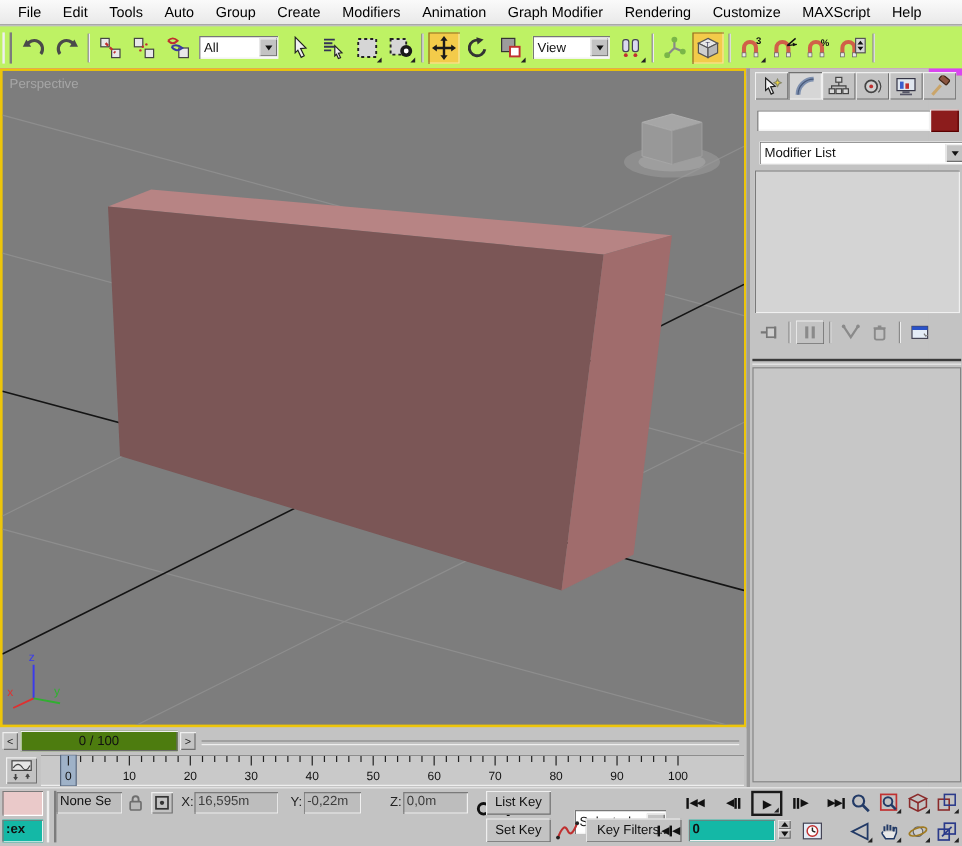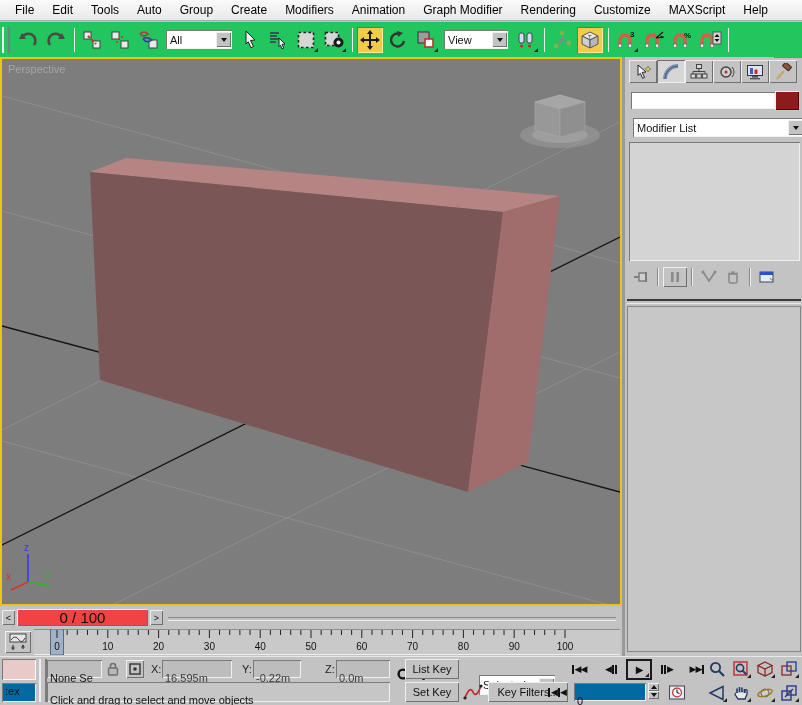--- a/index.html
+++ b/index.html
@@ -7,22 +7,22 @@
     position:relative;width:802px;height:705px;background:#c3c3c3;
     font-family:"Liberation Sans",sans-serif;font-size:11px;color:#111;
     overflow:hidden;user-select:none;
   }
   
   .menubar{position:absolute;left:0;top:0;width:802px;height:21px;
     background:linear-gradient(#fafafa,#e9e9e9);border-bottom:1px solid #a9a9a9;
     display:flex;align-items:center;padding-left:6px;box-sizing:border-box;}
   .menu-item{padding:2px 9px;font-size:12px;color:#000;}
   
-  .toolbar{position:absolute;left:0;top:22px;width:802px;height:35px;background:#22c55e;
-    border-bottom:1px solid #d946ef;display:flex;align-items:center;}
+  .toolbar{position:absolute;left:0;top:22px;width:802px;height:35px;background:#bef264;
+    border-bottom:6px solid #d946ef;display:flex;align-items:center;}
   .tb-handle{width:4px;height:26px;margin:0 4px 0 2px;border-left:2px solid #efefef;border-right:2px solid #7c7c7c;}
   .tb-sep{width:1px;height:24px;background:#8a8a8a;border-right:1px solid #eee;margin:0 3px;}
   .tb-btn{width:26px;height:26px;display:flex;align-items:center;justify-content:center;margin:0 1px;position:relative;}
   .tb-btn.active{background:#f3cb4a;box-shadow:inset 1px 1px 0 #8a7020, inset -1px -1px 0 #f7e9a0;}
   .fly::after{content:"";position:absolute;right:1px;bottom:1px;border-left:4px solid transparent;border-bottom:4px solid #222;}
   
   .combo{height:19px;background:#fff;box-shadow:inset 1px 1px 0 #777, inset -1px -1px 0 #f2f2f2;
     display:flex;align-items:center;margin:0 4px;}
   .combo .ctext{flex:1;padding:0 4px;font-size:11px;white-space:nowrap;overflow:hidden;}
   .combo .cbtn{width:15px;height:15px;margin:1px;background:#c3c3c3;
@@ -49,38 +49,38 @@
   .st-btn{width:24px;height:20px;display:flex;align-items:center;justify-content:center;position:relative;}
   .st-btn.framed{box-shadow:inset 1px 1px 0 #efefef, inset -1px -1px 0 #707070;}
   .st-sep{width:1px;height:18px;background:#8a8a8a;border-right:1px solid #eee;margin:0 4px;}
   .cgroove{position:absolute;left:2px;top:242px;width:174px;height:2px;border-top:2px solid #3a3a3a;border-bottom:1px solid #e9e9e9;}
   .rollout{position:absolute;left:2px;top:249px;width:172px;height:344px;background:#c7c7c7;border:1px solid #858585;}
   
   .timeslider{position:absolute;left:0;top:607px;width:622px;height:21px;background:#c3c3c3;}
   .ts-arrow{position:absolute;top:3px;width:13px;height:15px;background:#c3c3c3;
     box-shadow:inset 1px 1px 0 #efefef, inset -1px -1px 0 #707070;
     display:flex;align-items:center;justify-content:center;font-size:9px;}
-  .ts-handle{position:absolute;left:17px;top:2px;width:131px;height:17px;background:#ef4444;
+  .ts-handle{position:absolute;left:17px;top:2px;width:131px;height:17px;background:#4d7c0f;
     box-shadow:inset 1px 1px 0 #efefef, inset -1px -1px 0 #6b6b6b;
-    display:flex;align-items:center;justify-content:center;font-size:15px;}
+    display:flex;align-items:center;justify-content:center;font-size:11px;}
   .ts-groove{position:absolute;left:168px;top:10px;width:448px;height:2px;border-top:1px solid #8a8a8a;border-bottom:1px solid #eee;}
   .trackbar{position:absolute;left:0;top:628px;width:622px;height:28px;background:#c3c3c3;}
   .tb-curvebtn{position:absolute;left:5px;top:3px;width:26px;height:22px;background:#c3c3c3;
     box-shadow:inset 1px 1px 0 #efefef, inset -1px -1px 0 #707070;display:flex;align-items:center;justify-content:center;}
   .ruler{position:absolute;left:34px;top:1px;width:586px;height:26px;background:#c9c9c9;
     box-shadow:inset 0 1px 0 #8d8d8d, inset 0 -1px 0 #eee;}
   
   .statusbar{position:absolute;left:0;top:656px;width:802px;height:49px;background:#c3c3c3;border-top:1px solid #e8e8e8;}
   .sunken{background:#bdbdbd;box-shadow:inset 1px 1px 0 #7a7a7a, inset -1px -1px 0 #f0f0f0;}
-  .whitefield{background:#0369a1;box-shadow:inset 1px 1px 0 #7a7a7a, inset -1px -1px 0 #f0f0f0;}
+  .whitefield{background:#14b8a6;box-shadow:inset 1px 1px 0 #7a7a7a, inset -1px -1px 0 #f0f0f0;font-weight:bold;}
   .sb-btn{background:#c3c3c3;box-shadow:inset 1px 1px 0 #efefef, inset -1px -1px 0 #707070;
     display:flex;align-items:center;justify-content:center;position:absolute;font-size:11px;}
   .abs{position:absolute;}
   .lbl{position:absolute;font-size:11px;color:#222;}
-  .fieldtext{padding:12px 3px;font-size:11px;color:#3d3d3d;white-space:nowrap;overflow:hidden;}
+  .fieldtext{padding:2px 3px;font-size:11px;color:#3d3d3d;white-space:nowrap;overflow:hidden;}
   .transport{position:absolute;display:flex;align-items:center;justify-content:center;}
   .tr-glyph{font-size:9px;letter-spacing:-1px;color:#111;display:flex;align-items:center;}
   .bar-l{display:inline-block;width:2px;height:9px;background:#111;margin-right:1px;}
   .bar-r{display:inline-block;width:2px;height:9px;background:#111;margin-left:1px;}
   .playbox{border:2px solid #1a1a1a;}
   .spinner{display:flex;flex-direction:column;}
   .spin-b{width:11px;height:8px;background:#c3c3c3;box-shadow:inset 1px 1px 0 #efefef, inset -1px -1px 0 #707070;
     display:flex;align-items:center;justify-content:center;}
   .arrow-up{width:0;height:0;border-left:3px solid transparent;border-right:3px solid transparent;border-bottom:4px solid #111;}
 </style>
@@ -548,23 +548,20 @@
       <div class="fieldtext">0,0m</div>
     </div>
 
     <div class="abs" style="left:396px;top:6px;">
       <svg width="34" height="22" viewBox="0 0 34 22">
         <circle cx="7" cy="11" r="4.4" fill="none" stroke="#111" stroke-width="2.4"></circle>
         <path d="M11.4,11 H31 M22,11 v4.6 M27.5,11 v6" stroke="#111" stroke-width="2.4"></path>
       </svg>
     </div>
 
-    <div class="abs sunken" style="left:47px;top:25px;width:343px;height:20px;background:#c6c6c6;">
-      <div class="fieldtext" style="color:#111">Click and drag to select and move objects</div>
-    </div>
 
     <div class="sb-btn" style="left:405px;top:2px;width:54px;height:20px;">
       <span>List Key</span>
     </div>
     <div class="sb-btn" style="left:405px;top:25px;width:54px;height:20px;">
       <span>Set Key</span>
     </div>
 
     <div class="combo abs" style="left:463px;top:2px;width:76px;margin:16px;height:20px;">
       <span class="ctext">Selected</span>

